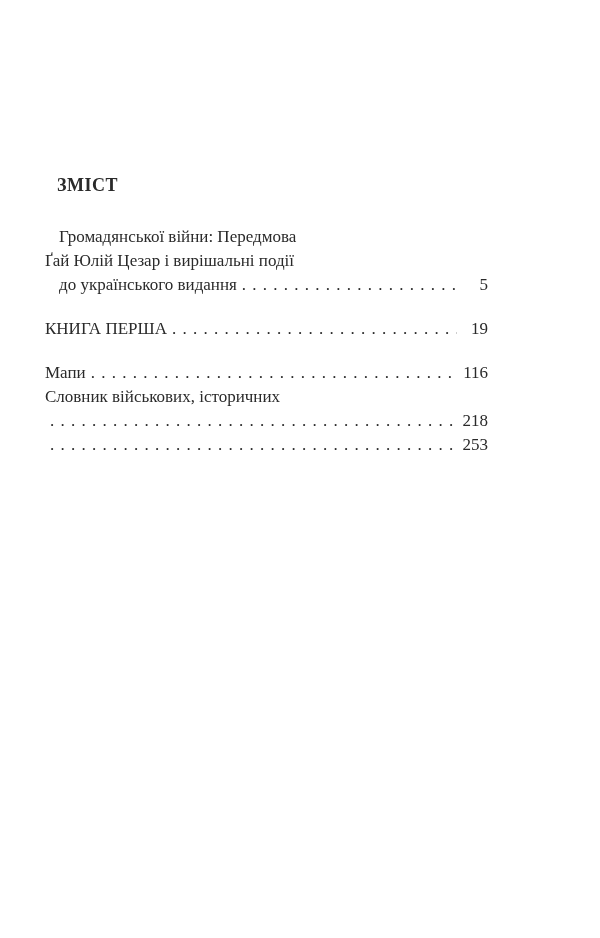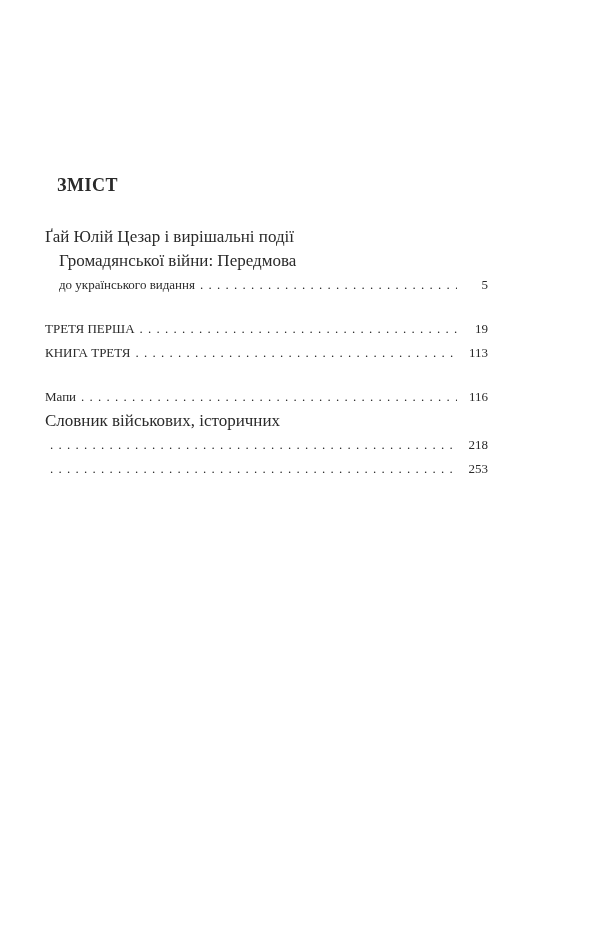--- a/index.html
+++ b/index.html
@@ -29,21 +29,21 @@
   .toc-group:last-child { margin-bottom: 0; }
   .toc-entry { margin: 0; }
   .wrap-line {
     font-size: 17px;
     line-height: 24px;
     white-space: nowrap;
   }
   .leader-row {
     display: flex;
     align-items: baseline;
-    font-size: 13px;
+    font-size: 17px;
     line-height: 24px;
   }
   .indent { padding-left: 14px; }
   .entry-text { white-space: nowrap; flex: 0 0 auto; }
   .leader {
     flex: 1 1 auto;
     overflow: hidden;
     white-space: nowrap;
     padding-left: 5px;
     min-width: 0;
@@ -63,43 +63,36 @@
 </head>
 <body>
 
 <div class="page">
   <div class="content">
 
     <h1 class="toc-title">ЗМІСТ</h1>
 
     <div class="toc-group">
       <div class="toc-entry">
+        <div class="wrap-line indent">Громадянської війни: Передмова</div>
         <div class="wrap-line">Ґай Юлій Цезар і вирішальні події</div>
-        <div class="wrap-line indent">Громадянської війни: Передмова</div>
         <div class="leader-row indent">
           <span class="entry-text">до українського видання</span>
           <span class="leader"></span>
           <span class="pagenum">5</span>
         </div>
       </div>
     </div>
 
     <div class="toc-group">
       <div class="toc-entry">
         <div class="leader-row">
-          <span class="entry-text">ТРЕТЯ ПЕРША</span>
+          <span class="entry-text">КНИГА ПЕРША</span>
           <span class="leader"></span>
           <span class="pagenum">19</span>
-        </div>
-      </div>
-      <div class="toc-entry">
-        <div class="leader-row">
-          <span class="entry-text">КНИГА ТРЕТЯ</span>
-          <span class="leader"></span>
-          <span class="pagenum">113</span>
         </div>
       </div>
     </div>
 
     <div class="toc-group">
       <div class="toc-entry">
         <div class="leader-row">
           <span class="entry-text">Мапи</span>
           <span class="leader"></span>
           <span class="pagenum">116</span>

